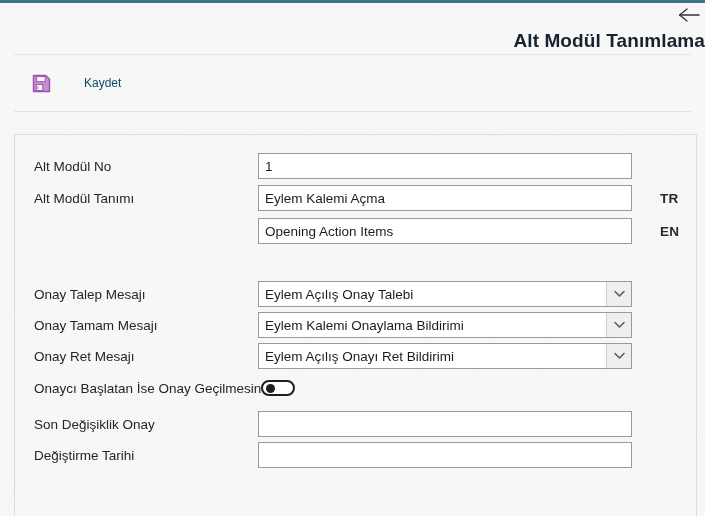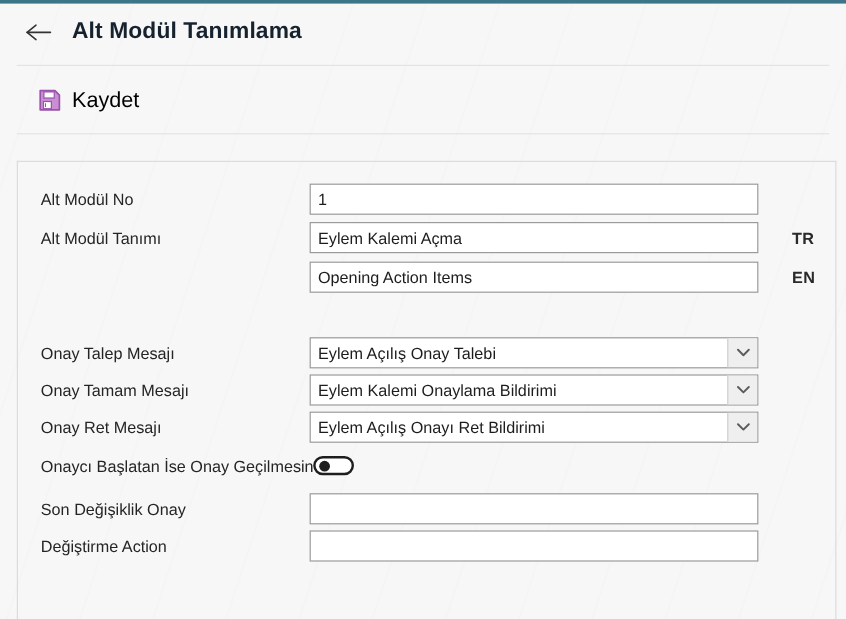--- a/index.html
+++ b/index.html
@@ -44,23 +44,24 @@
 
   .page {
     position: relative;
     z-index: 2;
   }
 
   
   .titlebar {
     height: 54px;
     display: flex;
-    align-items: center;
+    align-items: flex-end;
     padding-left: 18px;
     box-sizing: border-box;
+    flex-direction: column;
   }
   .back-arrow {
     width: 30px;
     height: 30px;
     display: flex;
     align-items: center;
     justify-content: center;
     cursor: pointer;
     flex: none;
   }
@@ -87,22 +88,23 @@
     box-sizing: border-box;
   }
   .cmd-btn {
     display: flex;
     align-items: center;
     gap: 9px;
     cursor: pointer;
     padding: 3px 4px;
   }
   .cmd-label {
-    font-size: 18px;
-    color: #000000;
+    font-size: 12px;
+    color: #0c4a6e;
+    margin-left: 24px;
   }
 
   
   .form-panel {
     position: absolute;
     left: 14px;
     top: 134px;
     width: 683px;
     height: 472px;
     border-left: 1px solid #dcdcdc;
@@ -323,20 +325,20 @@
     </div>
 
     <div class="form-row" style="top:274px;">
       <div class="f-label">Son Değişiklik Onay</div>
       <div class="f-control">
         <input class="txt" type="text" value="" style="">
       </div>
     </div>
 
     <div class="form-row" style="top:305px;">
-      <div class="f-label">Değiştirme Action</div>
+      <div class="f-label">Değiştirme Tarihi</div>
       <div class="f-control">
         <input class="txt" type="text" value="" style="">
       </div>
     </div>
 
   </div>
 </div>
 
 </body></html>

